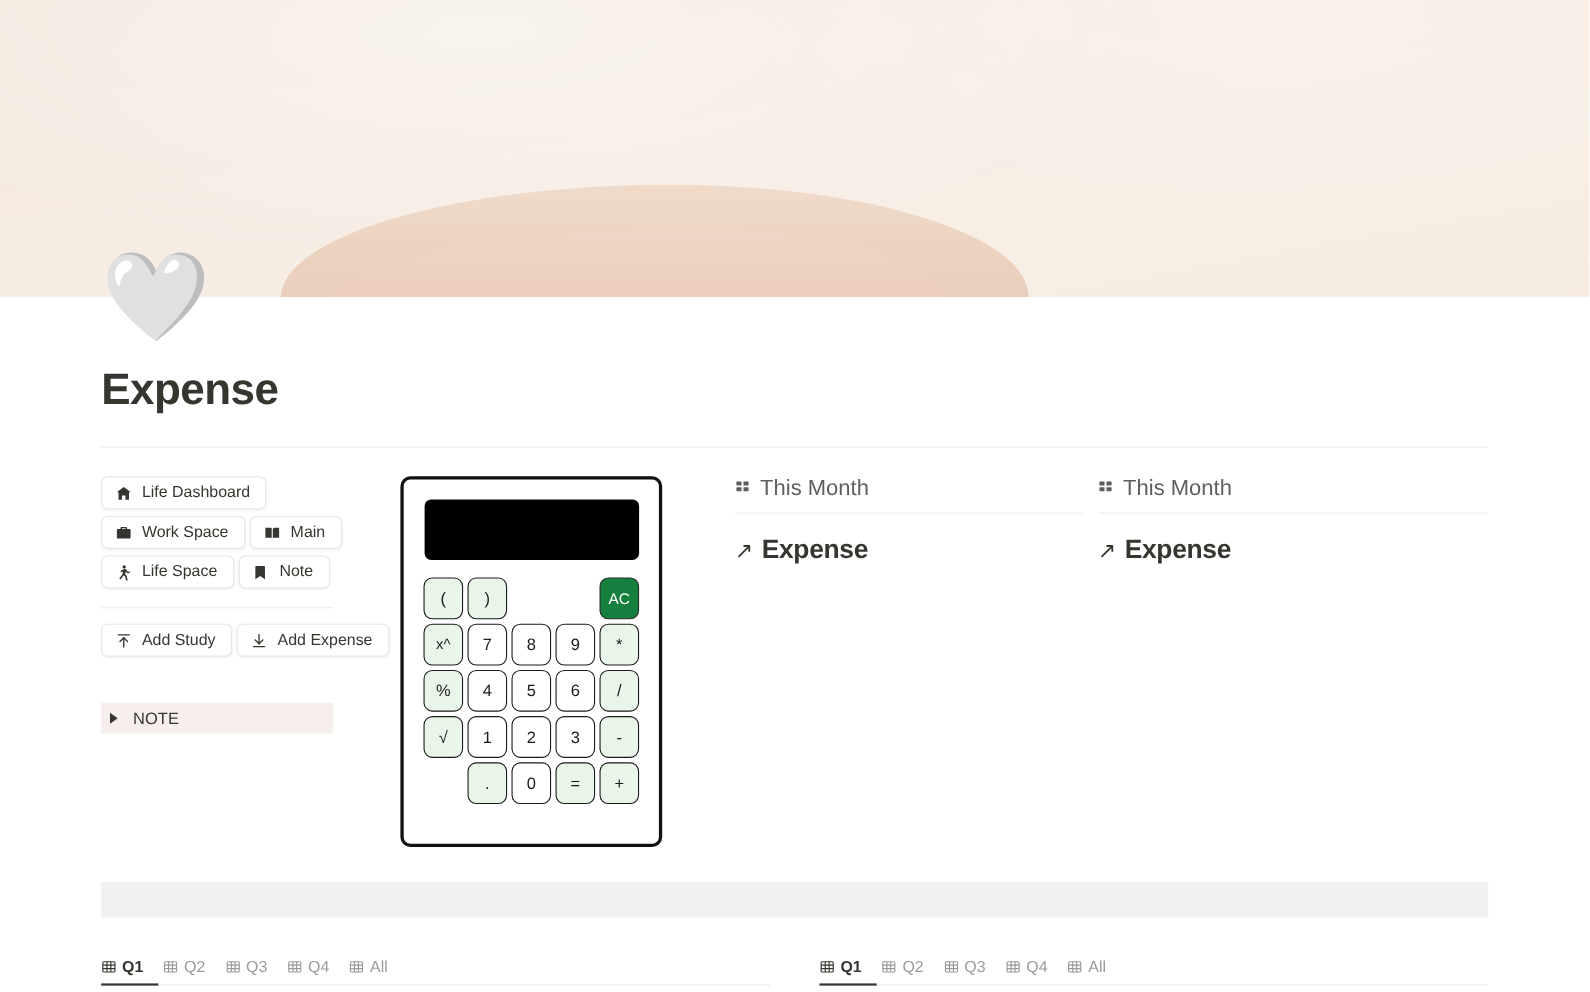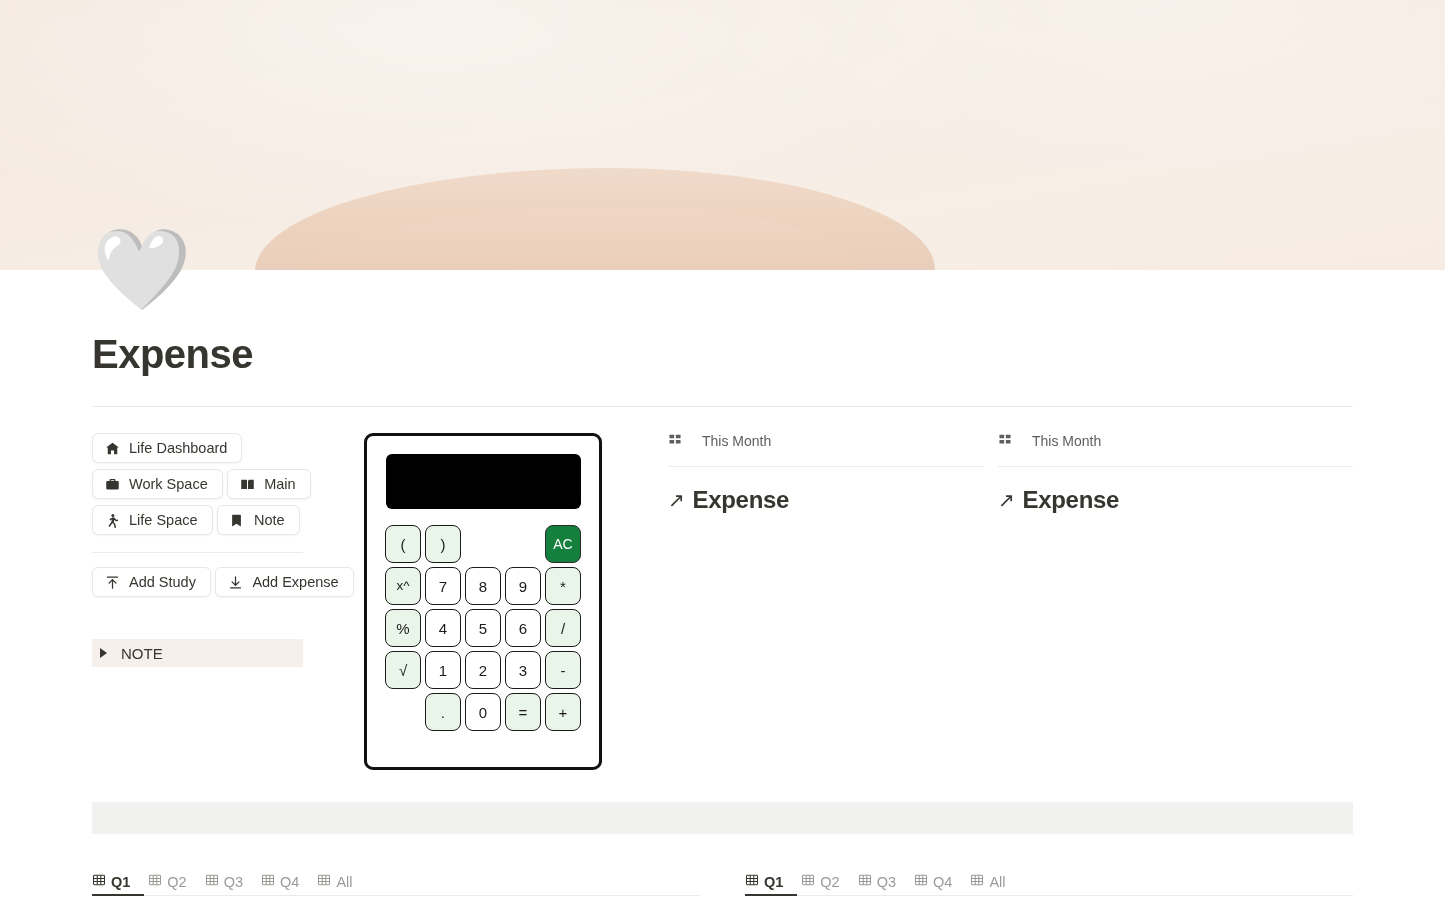--- a/index.html
+++ b/index.html
@@ -181,22 +181,22 @@
     border-color: #2b2b2b;
     font-size: 14px;
   }
   .key.blank { border: none; background: transparent; cursor: default; }
   .key.small { font-size: 13.5px; }
 
   
   .src-row {
     display: flex;
     align-items: flex-start;
-    gap: 20px;
-    font-size: 14px;
+    gap: 9px;
+    font-size: 20px;
     color: #5f5e5b;
     height: 22px;
   }
   .src-divider {
     height: 1px;
     background: #eeecea;
     margin-top: 11px;
   }
   .db-title {
     display: flex;
@@ -218,21 +218,21 @@
     background: #f1f1ef;
   }
 
   
   .tabzone { display: flex; width: 1261px; margin-top: 33px; }
   .tabcol { width: 608px; flex: none; }
   .tabcol.right { margin-left: 45px; }
   .tabs { display: flex; align-items: flex-end; gap: 18px; height: 28px; }
   .tab {
     display: inline-flex;
-    align-items: center;
+    align-items: flex-start;
     gap: 5px;
     font-size: 14.5px;
     color: #9b9a97;
     padding-bottom: 5px;
     cursor: pointer;
     white-space: nowrap;
   }
   .tab.active { color: #37352f; font-weight: bold; }
   .tabrule { position: relative; height: 1px; background: #eceae6; width: 100%; }
   .tabrule .active-underline {

